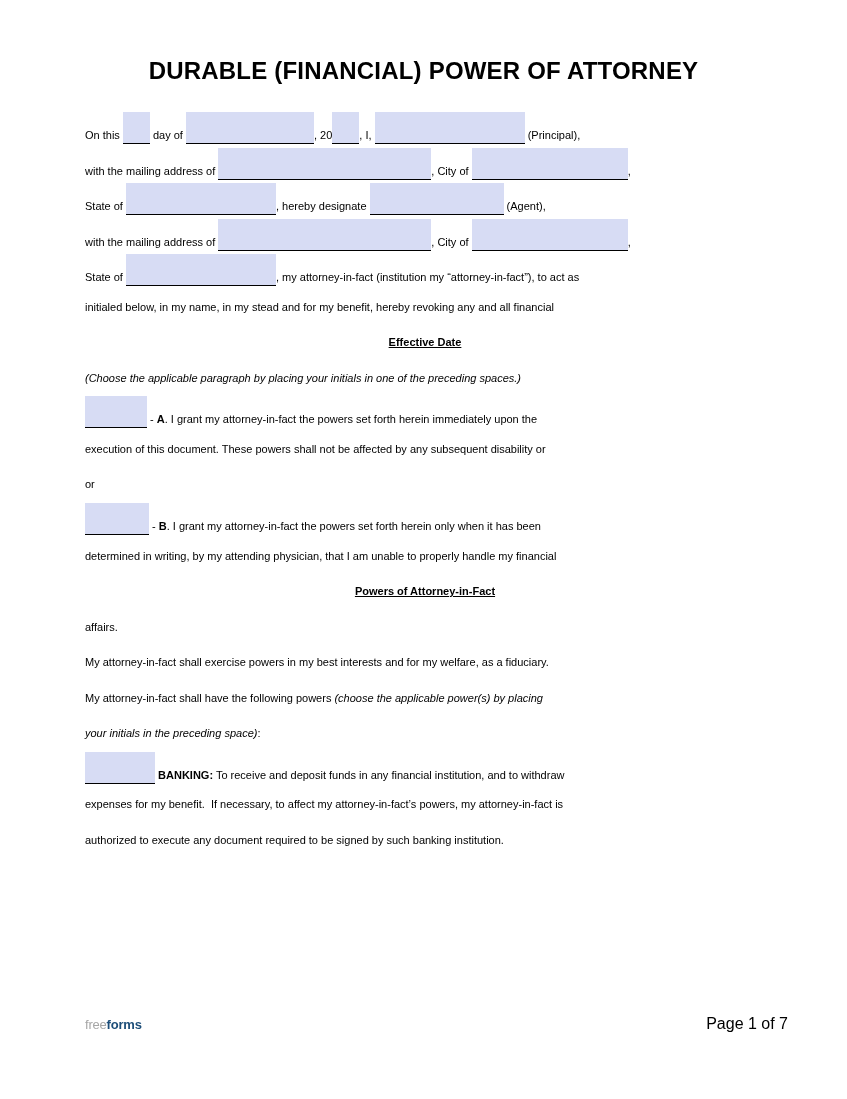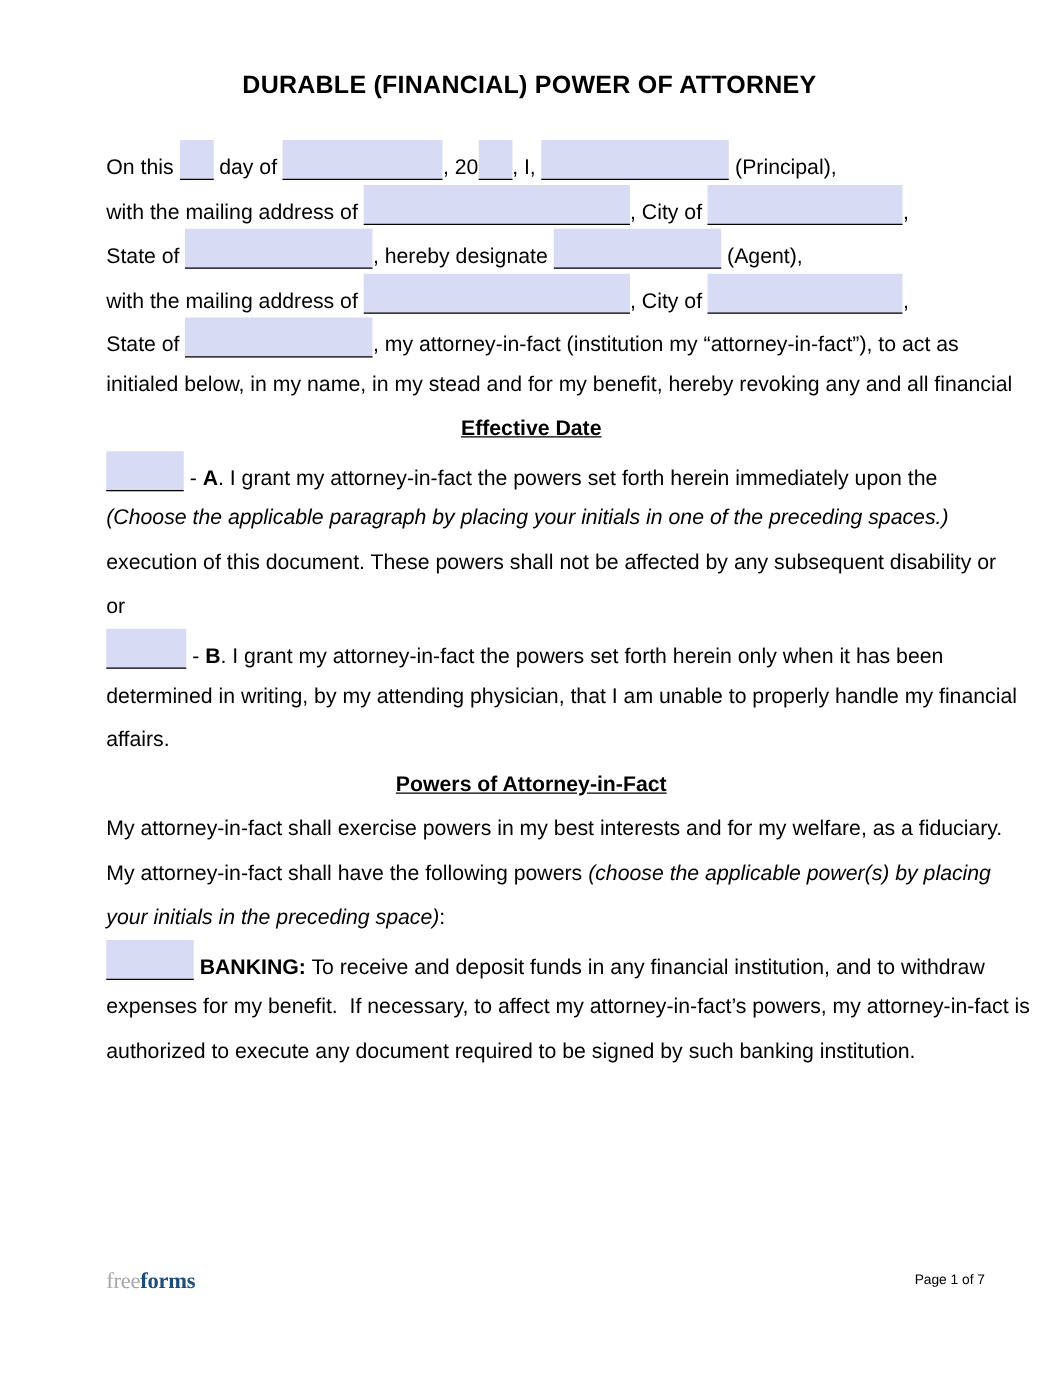--- a/index.html
+++ b/index.html
@@ -8,35 +8,35 @@
     width: 847px;
     height: 1099px;
     background: #ffffff;
     font-family: "Liberation Sans", sans-serif;
     color: #000000;
     overflow: hidden;
   }
   .doc-title {
     padding-top: 57px;
     text-align: center;
-    font-size: 20px;
+    font-size: 24px;
     font-weight: bold;
     letter-spacing: 0.2px;
     white-space: pre;
   }
   .content {
     position: absolute;
     top: 112px;
     left: 85px;
     width: 680px;
   }
   .line {
     height: 35.55px;
     line-height: 35.55px;
-    font-size: 17px;
+    font-size: 11px;
     white-space: pre;
   }
   .line.center { text-align: center; }
   .seg-b { font-weight: bold; }
   .seg-i { font-style: italic; }
   .seg-u { text-decoration: underline; }
   .blank {
     display: inline-block;
     height: 31px;
     border-bottom: 1.5px solid #000000;
@@ -47,52 +47,51 @@
     position: absolute;
     left: 85px;
     right: 59px;
     top: 1008px;
     height: 32px;
     display: flex;
     justify-content: space-between;
     align-items: center;
   }
   .logo {
-    font-size: 18px;
+    font-size: 13px;
     letter-spacing: -0.2px;
     white-space: pre;
-    font-family: Liberation Serif, serif;
   }
   .logo .logo-free { font-weight: normal; }
   .logo .logo-forms { font-weight: bold; }
-  .page-label { font-size: 11px; }
+  .page-label { font-size: 16px; }
 </style>
 </head>
 <body>
 
 <div class="page" style="color: rgb(0, 0, 0);">
 
   <div class="doc-title">DURABLE (FINANCIAL) POWER OF ATTORNEY</div>
 
   <div class="content" id="doc-body">
       <div class="line"><span class="">On this </span><span class="blank" style="width: 27px; background: rgb(215, 220, 244); border-bottom-color: rgb(0, 0, 0);"></span><span class=""> day of </span><span class="blank" style="width: 128px; background: rgb(215, 220, 244); border-bottom-color: rgb(0, 0, 0);"></span><span class="">, 20</span><span class="blank" style="width: 27px; background: rgb(215, 220, 244); border-bottom-color: rgb(0, 0, 0);"></span><span class="">, I, </span><span class="blank" style="width: 150px; background: rgb(215, 220, 244); border-bottom-color: rgb(0, 0, 0);"></span><span class=""> (Principal),</span></div>
       <div class="line"><span class="">with the mailing address of </span><span class="blank" style="width: 213px; background: rgb(215, 220, 244); border-bottom-color: rgb(0, 0, 0);"></span><span class="">, City of </span><span class="blank" style="width: 156px; background: rgb(215, 220, 244); border-bottom-color: rgb(0, 0, 0);"></span><span class="">,</span></div>
       <div class="line"><span class="">State of </span><span class="blank" style="width: 150px; background: rgb(215, 220, 244); border-bottom-color: rgb(0, 0, 0);"></span><span class="">, hereby designate </span><span class="blank" style="width: 134px; background: rgb(215, 220, 244); border-bottom-color: rgb(0, 0, 0);"></span><span class=""> (Agent),</span></div>
       <div class="line"><span class="">with the mailing address of </span><span class="blank" style="width: 213px; background: rgb(215, 220, 244); border-bottom-color: rgb(0, 0, 0);"></span><span class="">, City of </span><span class="blank" style="width: 156px; background: rgb(215, 220, 244); border-bottom-color: rgb(0, 0, 0);"></span><span class="">,</span></div>
       <div class="line"><span class="">State of </span><span class="blank" style="width: 150px; background: rgb(215, 220, 244); border-bottom-color: rgb(0, 0, 0);"></span><span class="">, my attorney-in-fact (institution my “attorney-in-fact”), to act as</span></div>
       <div class="line"><span class="">initialed below, in my name, in my stead and for my benefit, hereby revoking any and all financial</span></div>
       <div class="line center"><span class=" seg-b seg-u">Effective Date</span></div>
+      <div class="line"><span class=" seg-i">(Choose the applicable paragraph by placing your initials in one of the preceding spaces.)</span></div>
       <div class="line"><span class="blank" style="width: 62px; background: rgb(215, 220, 244); border-bottom-color: rgb(0, 0, 0);"></span><span class=""> - </span><span class=" seg-b">A</span><span class="">. I grant my attorney-in-fact the powers set forth herein immediately upon the</span></div>
-      <div class="line"><span class=" seg-i">(Choose the applicable paragraph by placing your initials in one of the preceding spaces.)</span></div>
       <div class="line"><span class="">execution of this document. These powers shall not be affected by any subsequent disability or</span></div>
       <div class="line"><span class="">or</span></div>
       <div class="line"><span class="blank" style="width: 64px; background: rgb(215, 220, 244); border-bottom-color: rgb(0, 0, 0);"></span><span class=""> - </span><span class=" seg-b">B</span><span class="">. I grant my attorney-in-fact the powers set forth herein only when it has been</span></div>
       <div class="line"><span class="">determined in writing, by my attending physician, that I am unable to properly handle my financial</span></div>
+      <div class="line center"><span class=" seg-b seg-u">Powers of Attorney-in-Fact</span></div>
       <div class="line"><span class="">affairs.</span></div>
-      <div class="line center"><span class=" seg-b seg-u">Powers of Attorney-in-Fact</span></div>
       <div class="line"><span class="">My attorney-in-fact shall exercise powers in my best interests and for my welfare, as a fiduciary.</span></div>
       <div class="line"><span class="">My attorney-in-fact shall have the following powers </span><span class=" seg-i">(choose the applicable power(s) by placing</span></div>
       <div class="line"><span class=" seg-i">your initials in the preceding space)</span><span class="">:</span></div>
       <div class="line"><span class="blank" style="width: 70px; background: rgb(215, 220, 244); border-bottom-color: rgb(0, 0, 0);"></span><span class=""> </span><span class=" seg-b">BANKING:</span><span class=""> To receive and deposit funds in any financial institution, and to withdraw</span></div>
       <div class="line"><span class="">expenses for my benefit.  If necessary, to affect my attorney-in-fact’s powers, my attorney-in-fact is</span></div>
       <div class="line"><span class="">authorized to execute any document required to be signed by such banking institution.</span></div>
     </div>
 
   <div class="footer">
     <div class="logo"><span class="logo-free" style="color: rgb(166, 166, 166);">free</span><span class="logo-forms" style="color: rgb(29, 78, 121);">forms</span></div>

